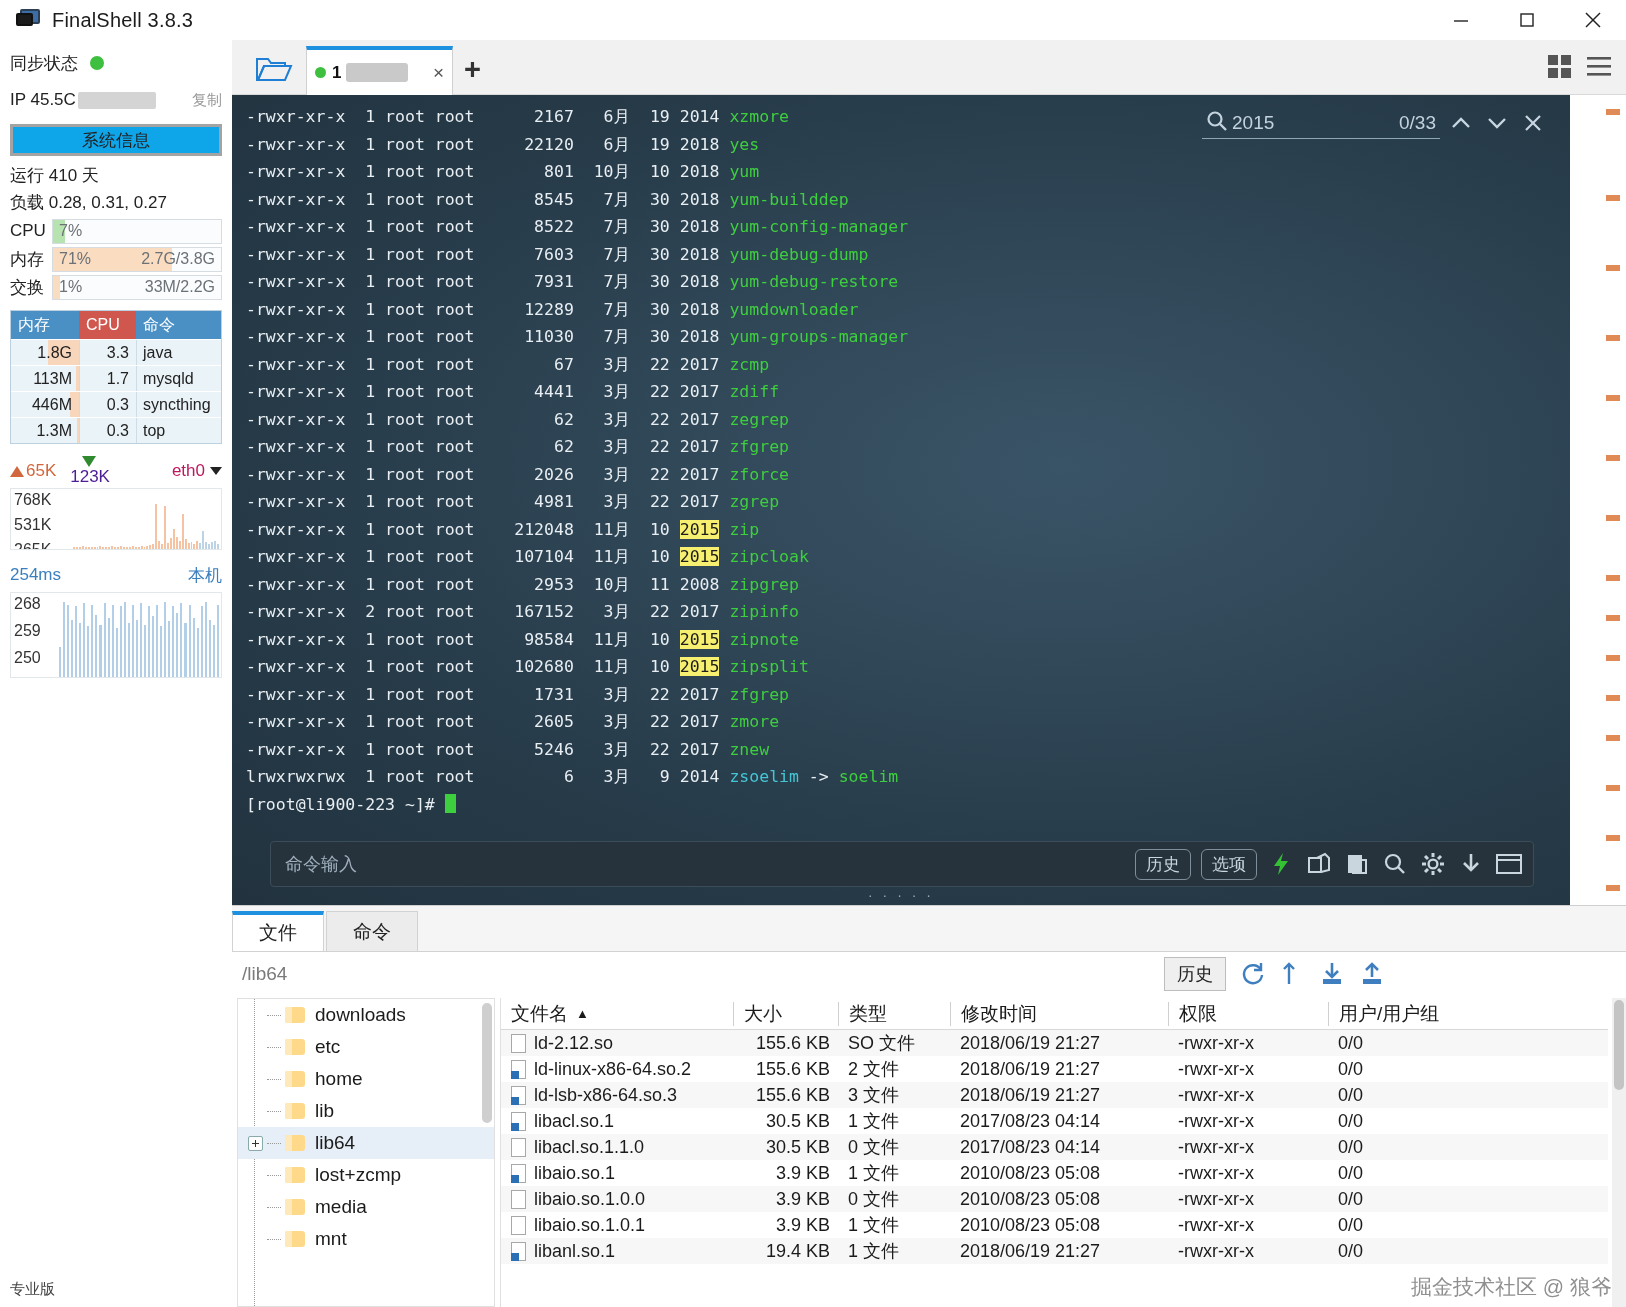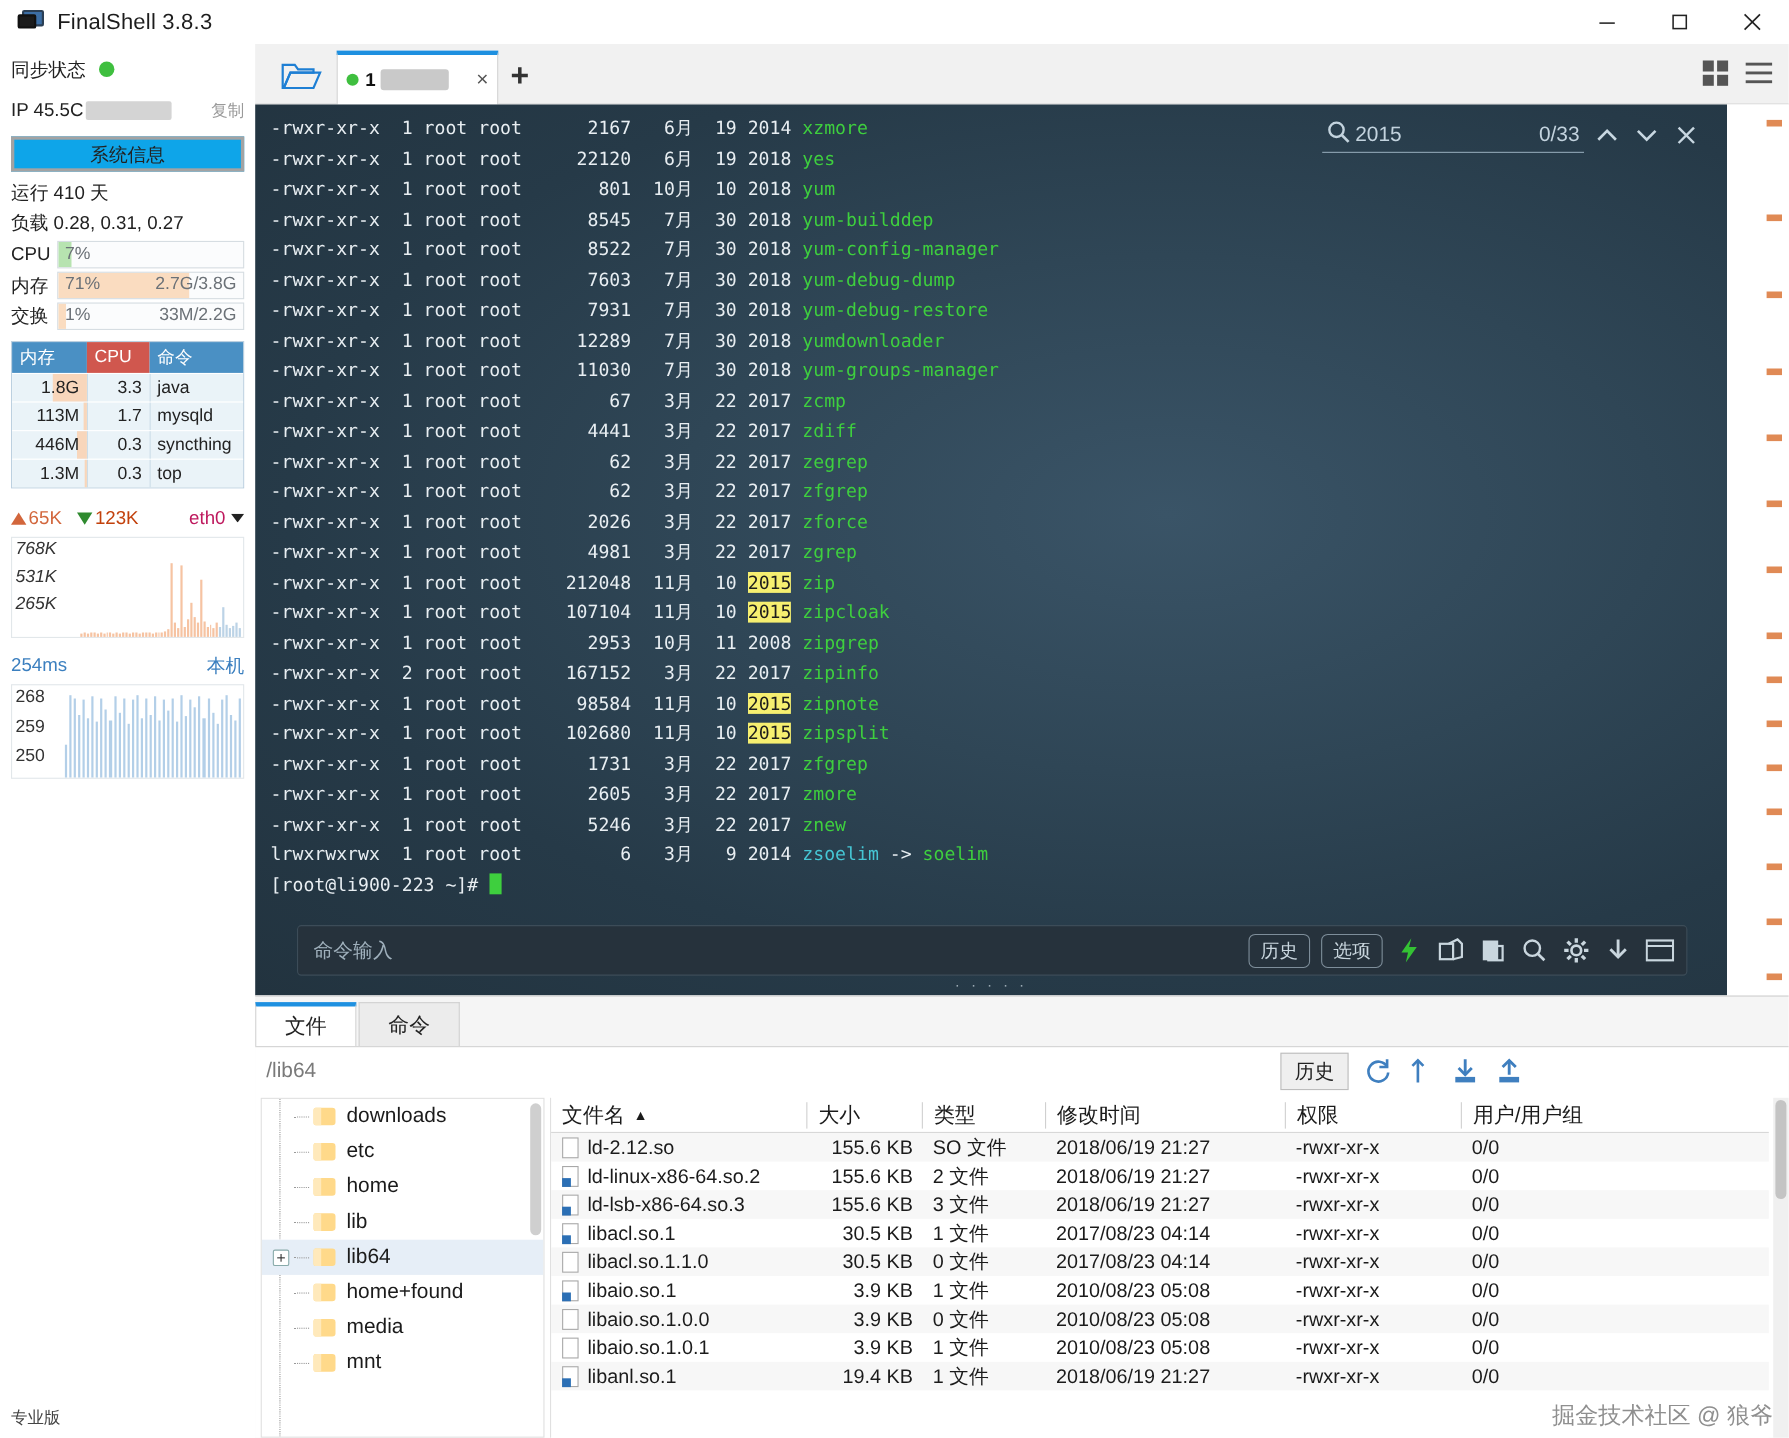--- a/index.html
+++ b/index.html
@@ -60,26 +60,26 @@
   .proc-row { display:flex; height:26px; font-size:16px; color:#222; background:#eaf3f8; border-top:1px solid #fff;}
   .proc-row .c-mem { width:68px; text-align:right; padding-right:7px; position:relative; display:flex; align-items:center; justify-content:flex-end;}
   .proc-row .c-mem .bar { position:absolute; right:0; top:0; bottom:0; background:#f8d6bb; }
   .proc-row .c-mem span { position:relative; }
   .proc-row .c-cpu { width:57px; text-align:right; padding-right:7px; display:flex; align-items:center; justify-content:flex-end; border-left:1px solid #ccdde8;}
   .proc-row .c-cmd { flex:1; padding-left:6px; display:flex; align-items:center; border-left:1px solid #ccdde8;}
 
   
   #net-head { display:flex; align-items:center; height:30px; margin: 12px 10px 0 10px; font-size:17px;}
   #net-up { color:#d2663c; display:flex; align-items:center;}
-  #net-down { color:#c2410c; display:flex; align-items:center; margin-left:14px;}
+  #net-down { color:#4c1d95; display:flex; align-items:center; margin-left:14px;flex-direction:column;}
   #net-iface { margin-left:auto; color:#be185d; display:flex; align-items:center; gap:5px;}
   .arrow-up, .arrow-down { width:0;height:0;border-left:7px solid transparent;border-right:7px solid transparent; margin-right:2px;}
   .arrow-up { border-bottom:11px solid #d2663c; }
   .arrow-down { border-top:11px solid #2f8a2f; }
-  #net-chart { margin: 2px 10px 0 10px; height:92px; border:1px solid #e2e7ea; background:#fff; position:relative; overflow:hidden;font-style:italic;}
+  #net-chart { margin: 2px 10px 0 10px; height:62px; border:1px solid #e2e7ea; background:#fff; position:relative; overflow:hidden;}
   #net-chart .ylab { position:absolute; left:3px; font-size:16px; color:#333; }
   #net-bars { position:absolute; left:62px; right:2px; bottom:0; top:0; display:flex; align-items:flex-end; gap:1px;}
   #net-bars i { flex:1; display:block; background:#f6c3a2; }
 
   
   #ping-head { display:flex; align-items:center; height:30px; margin: 10px 10px 0 10px; font-size:17px;}
   #ping-ms { color:#3b7fbf; }
   #ping-host { margin-left:auto; color:#3b7fbf; }
   #ping-chart { margin: 2px 10px 0 10px; height:86px; border:1px solid #e2e7ea; background:#fff; position:relative; overflow:hidden;}
   #ping-chart .ylab { position:absolute; left:3px; font-size:16px; color:#333; }
@@ -672,21 +672,21 @@
           <div class="tnode sel">
             <span class="plus"></span>
             <span class="dash"></span>
             <span class="folder"></span>
             <span>lib64</span>
           </div>
           <div class="tnode">
             <span class="spc"></span>
             <span class="dash"></span>
             <span class="folder"></span>
-            <span>home+found</span>
+            <span>lost+zcmp</span>
           </div>
           <div class="tnode">
             <span class="spc"></span>
             <span class="dash"></span>
             <span class="folder"></span>
             <span>media</span>
           </div>
           <div class="tnode">
             <span class="spc"></span>
             <span class="dash"></span>

